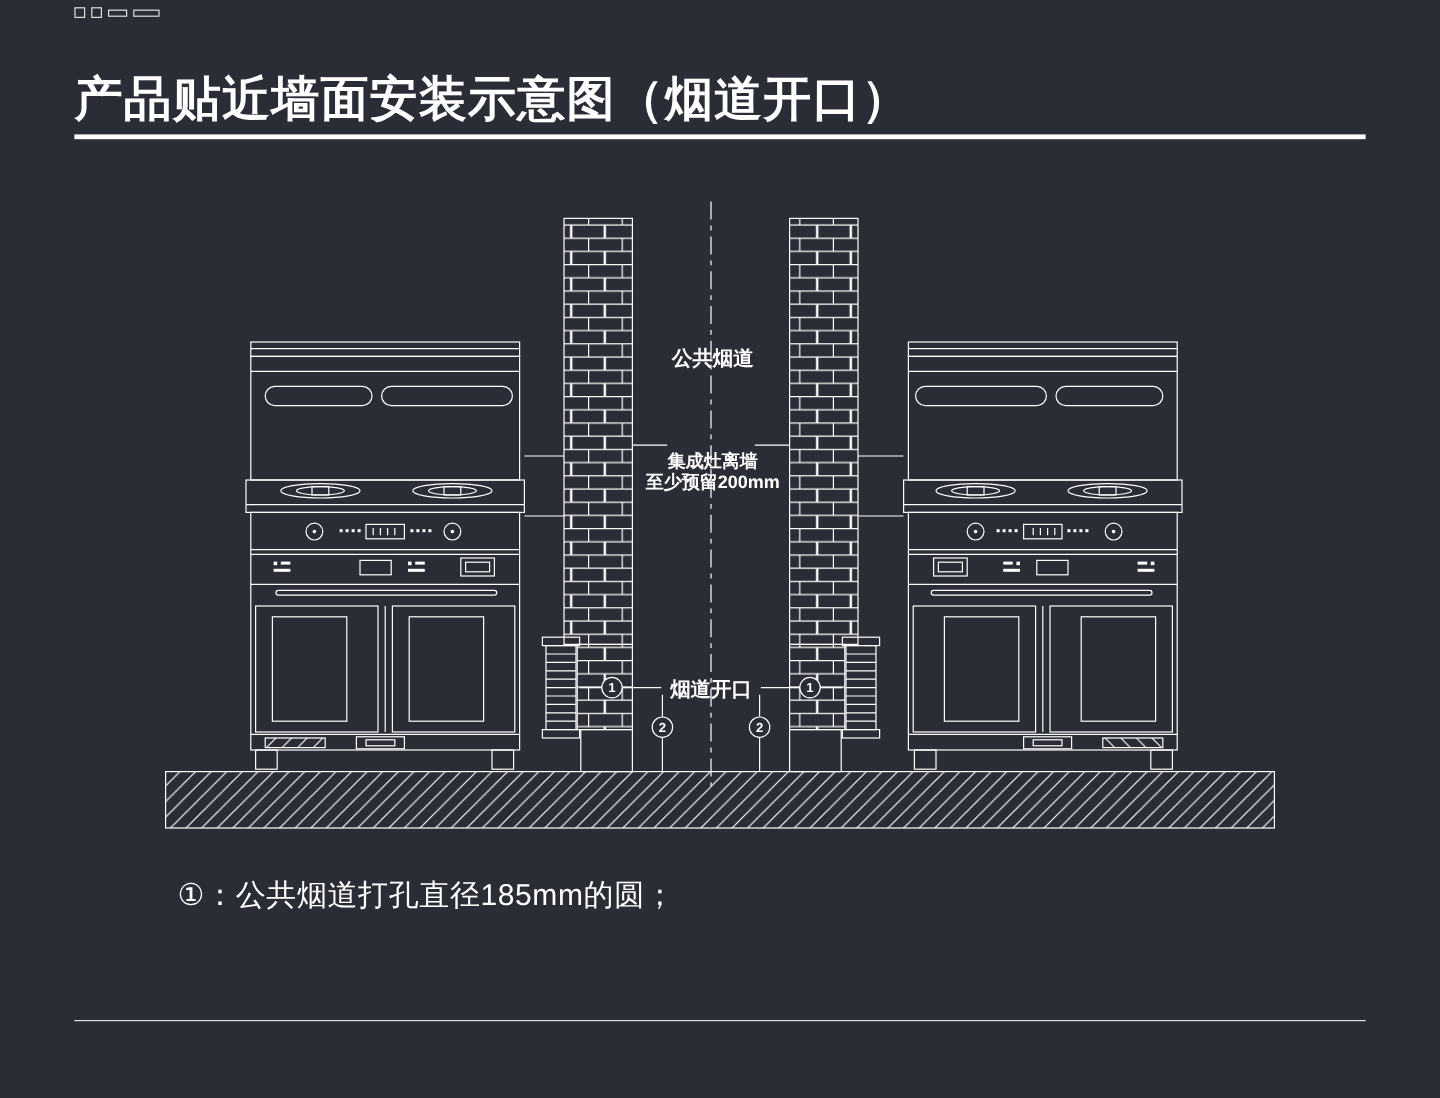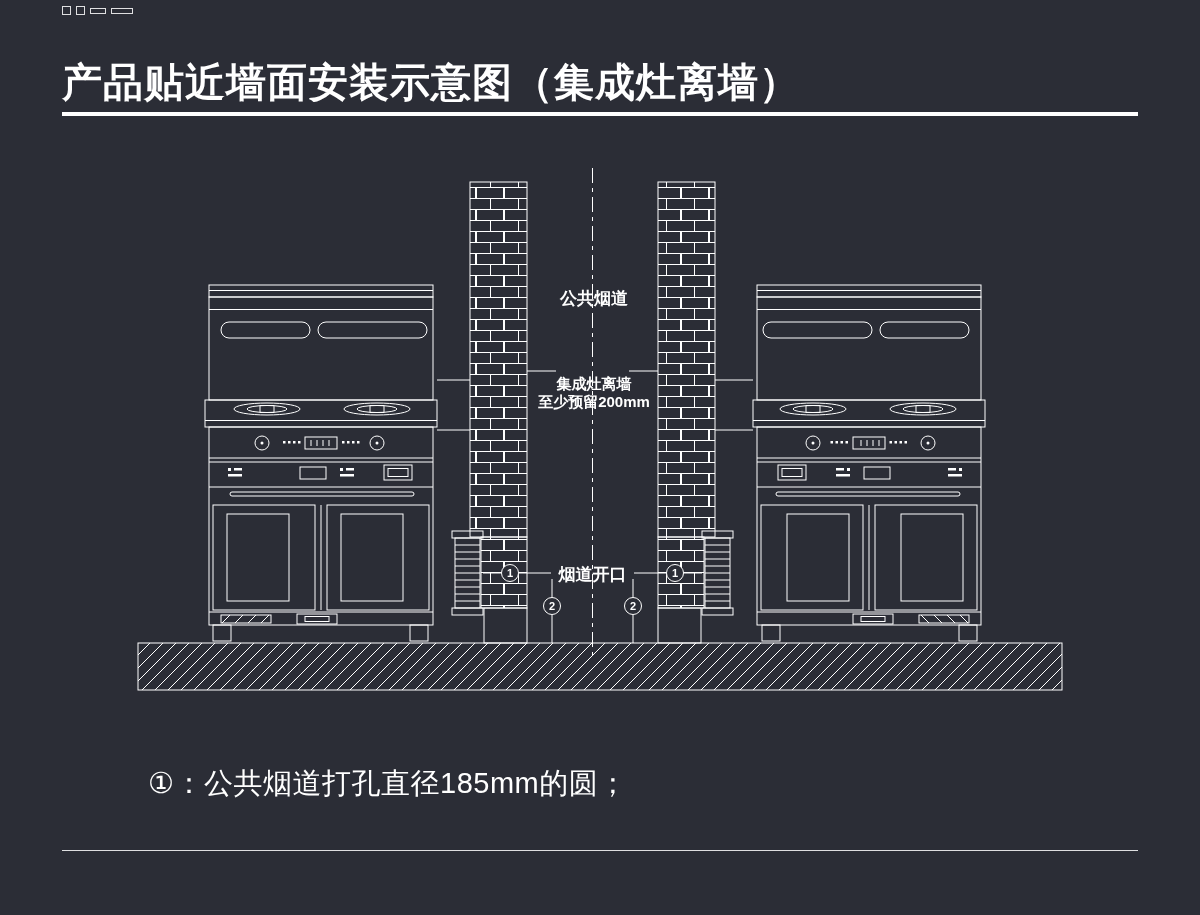--- a/index.html
+++ b/index.html
@@ -21,41 +21,41 @@
     position:absolute; left:62px; top:55px;
     font-size:40px; font-weight:bold; letter-spacing:1px;
     white-space:nowrap;
   }
   .title-rule {
     position:absolute; left:62px; top:112px;
     width:1076px; height:4px; background:#ffffff;
   }
   svg.diagram { position:absolute; left:0; top:0; }
   .notes {
-    position:absolute; left:148px; top:764px;
-    font-size:29px; line-height:39px; letter-spacing:0.5px;
+    position:absolute; left:148px; top:727px;
+    font-size:25px; line-height:39px; letter-spacing:0.5px;
   }
   .bottom-rule {
     position:absolute; left:62px; top:850px;
     width:1076px; height:1px; background:rgba(255,255,255,0.85);
   }
   text { fill:#ffffff; font-weight:bold; text-anchor:middle;
          font-family:"Liberation Sans","DejaVu Sans",sans-serif; }
 </style>
 </head>
 <body>
 
 <div class="corner-mark">
   <span class="cm-a"></span>
   <span class="cm-b"></span>
   <span class="cm-c"></span>
   <span class="cm-d"></span>
 </div>
 
-<h1 class="page-title">产品贴近墙面安装示意图（集成灶离墙）</h1>
+<h1 class="page-title">产品贴近墙面安装示意图（烟道开口）</h1>
 <div class="title-rule"></div>
 
 <svg class="diagram" width="1200" height="915" viewBox="0 0 1200 915">
   <defs>
     <pattern id="brick" width="28" height="22" patternUnits="userSpaceOnUse">
       <path d="M0 0.5 H28 M0 11.5 H28 M14.5 0 V11 M0.5 11 V22 M27.5 11 V22" stroke="#ffffff" stroke-width="1" fill="none"></path>
     </pattern>
     <pattern id="hatch" width="13" height="13" patternUnits="userSpaceOnUse">
       <path d="M0 13 L13 0 M-3 3 L3 -3 M10 16 L16 10" stroke="#ffffff" stroke-width="1" fill="none"></path>
     </pattern>

